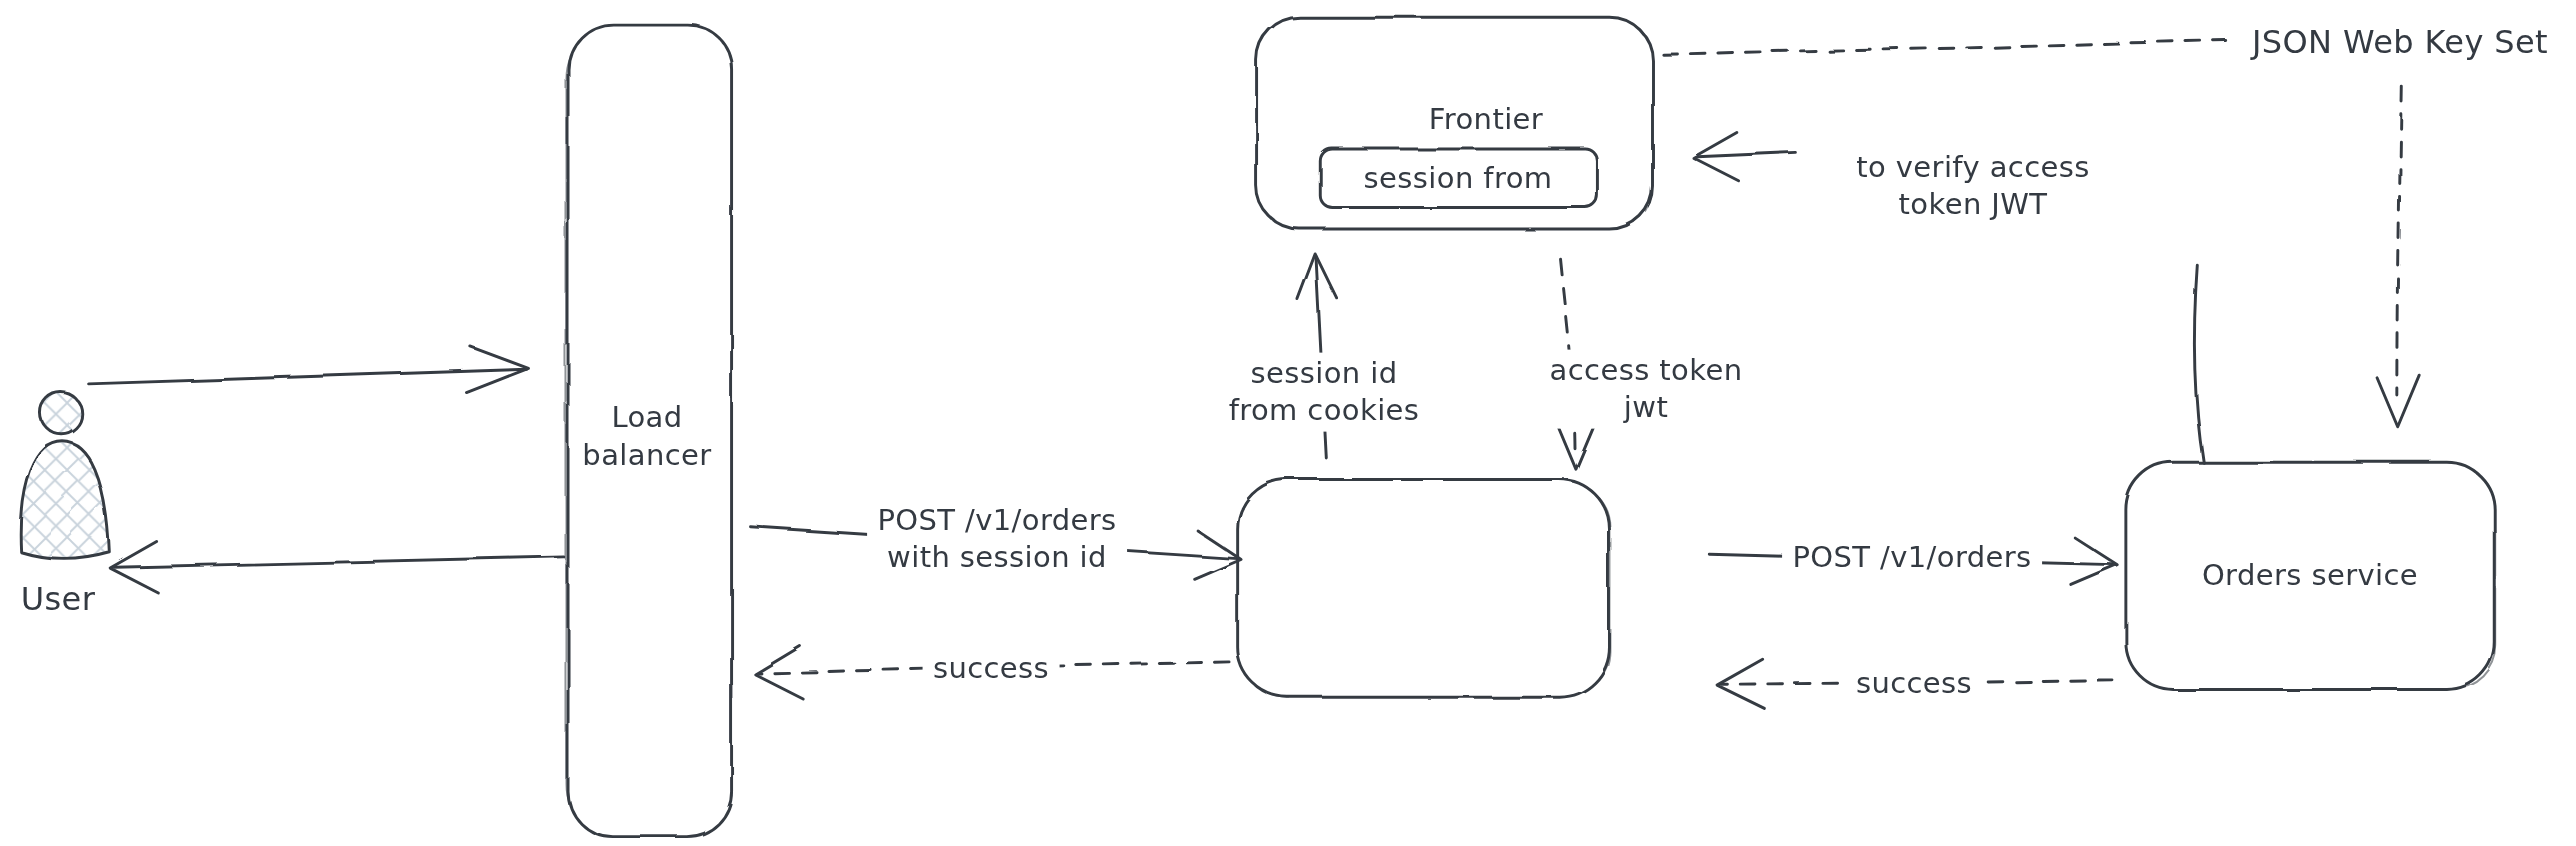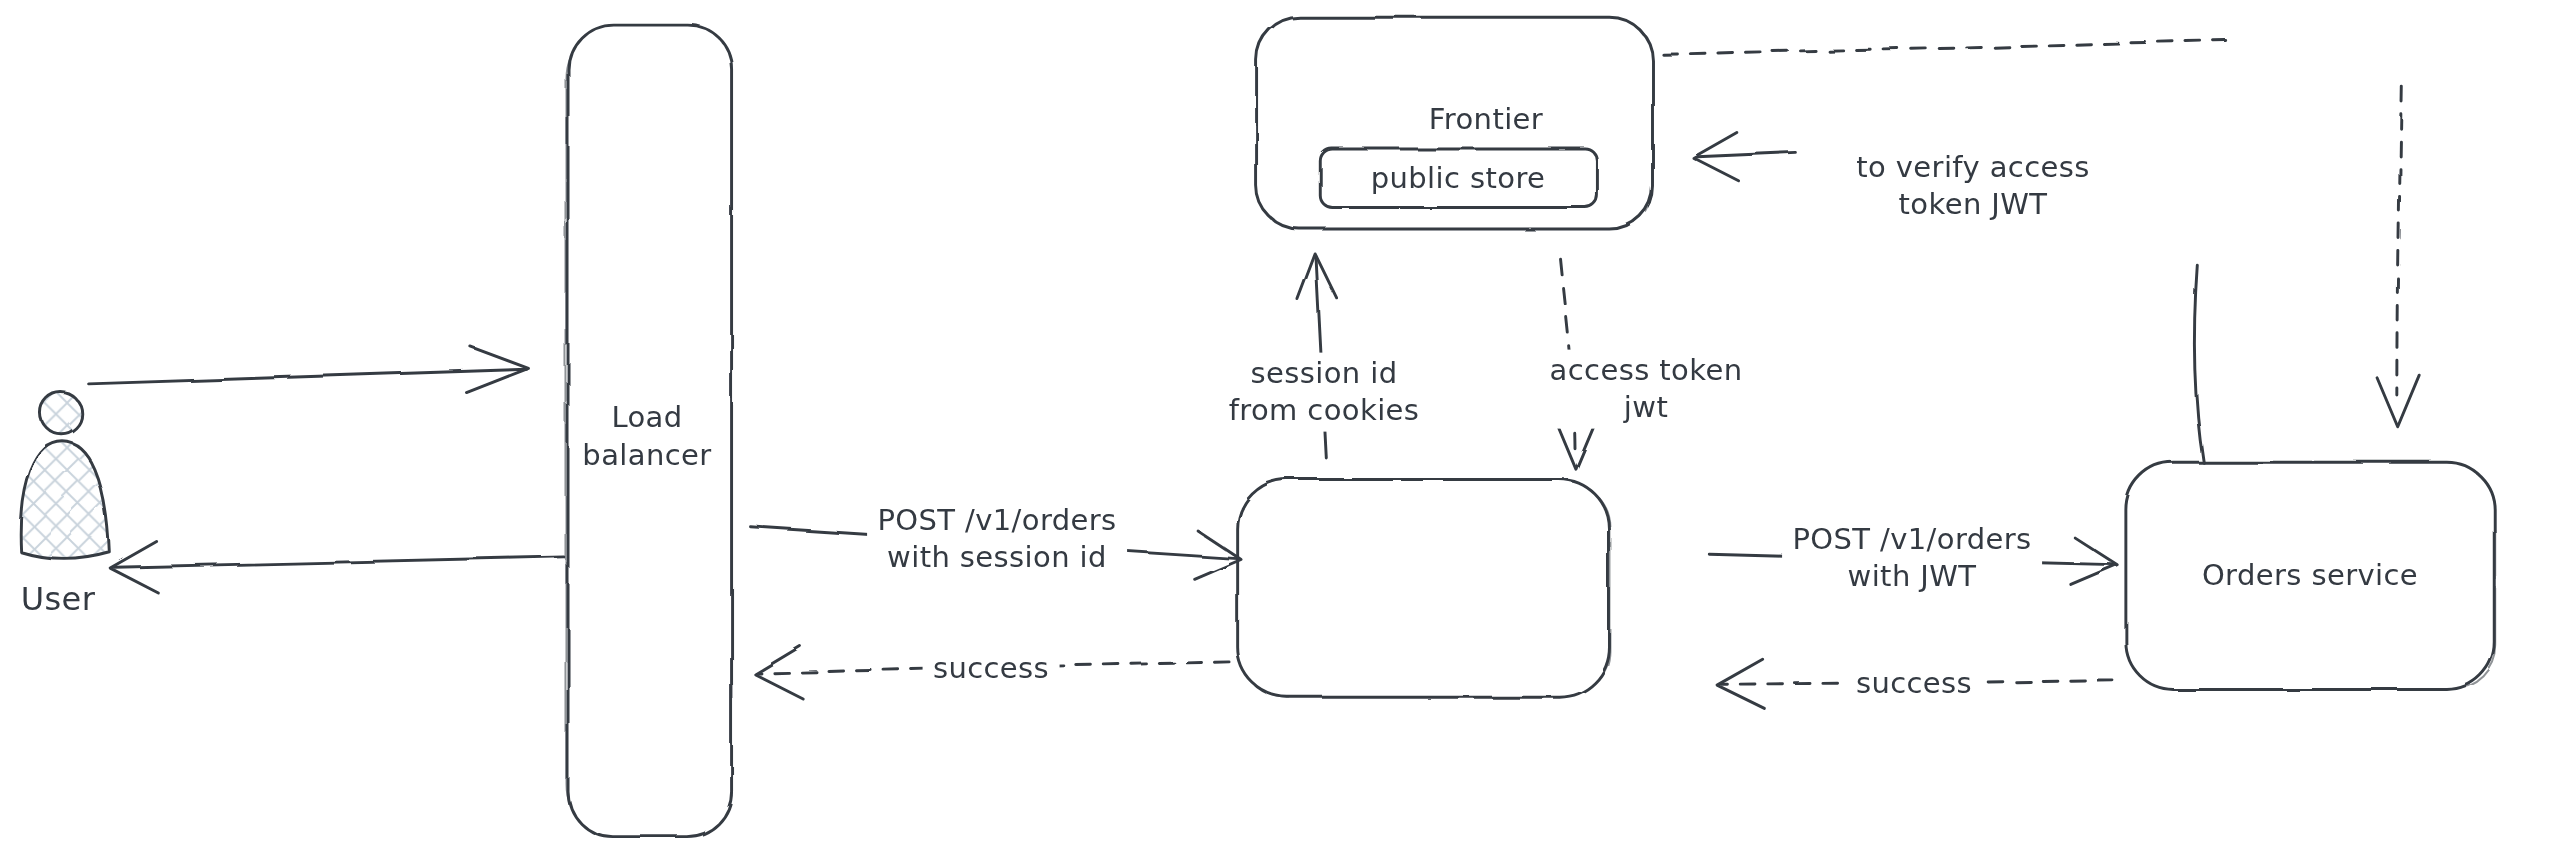--- a/index.html
+++ b/index.html
@@ -108,28 +108,31 @@
   <div class="lbl node-lbl" style="left:647px; top:437px;">
     <div>Load</div>
     <div>balancer</div>
   </div>
 
   <div class="lbl node-lbl" style="left:1486px; top:120px;">
     <div>Frontier</div>
   </div>
 
   <div class="lbl node-lbl" style="left:1458px; top:179px;">
-    <div>public store</div>
+    <div>session from</div>
   </div>
 
 
   <div class="lbl node-lbl" style="left:2310px; top:576px;">
     <div>Orders service</div>
   </div>
 
+  <div class="lbl edge-lbl big" style="left:2400px; top:42px;">
+    <div>JSON Web Key Set</div>
+  </div>
 
 
   <div class="lbl edge-lbl" style="left:997px; top:539px;">
     <div>POST /v1/orders</div>
     <div>with session id</div>
   </div>
 
   <div class="lbl edge-lbl" style="left:991px; top:669px;">
     <div>success</div>
   </div>
@@ -139,21 +142,20 @@
     <div>from cookies</div>
   </div>
 
   <div class="lbl edge-lbl" style="left:1646px; top:389px;">
     <div>access token</div>
     <div>jwt</div>
   </div>
 
   <div class="lbl edge-lbl" style="left:1912px; top:558px;">
     <div>POST /v1/orders</div>
-    <div>with JWT</div>
   </div>
 
   <div class="lbl edge-lbl" style="left:1914px; top:684px;">
     <div>success</div>
   </div>
 
   <div class="lbl edge-lbl" style="left:1973px; top:186px;">
     <div>to verify access</div>
     <div>token JWT</div>
   </div>

